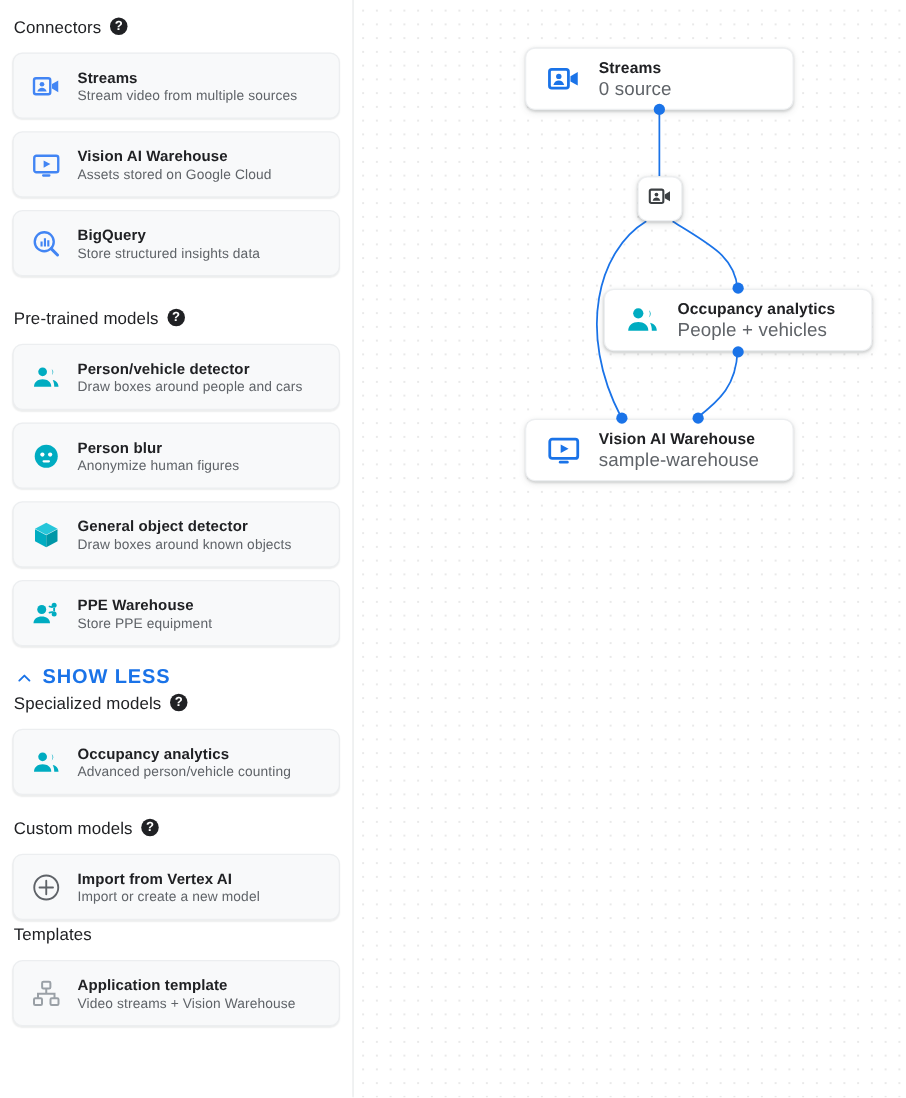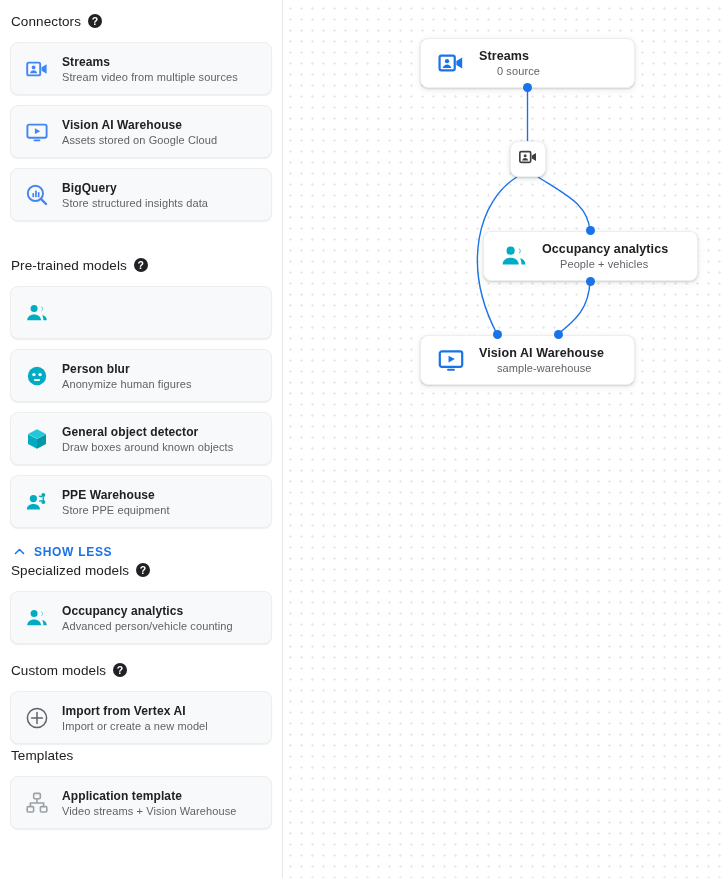--- a/index.html
+++ b/index.html
@@ -25,21 +25,21 @@
   .section-head {
     display: flex; align-items: center; gap: 7px;
     height: 22px;
     margin: 0 0 0 0;
     padding-left: 1px;
     color: #202124;
     font-size: 13.5px;
     letter-spacing: .1px;
   }
   .sec-connectors { margin-top: 10px; }
-  .sec-pretrained { margin-top: 33px; }
+  .sec-pretrained { margin-top: 22px; }
   .sec-specialized { }
   .sec-custom { margin-top: 15px; }
   .sec-templates { }
 
   .help-icon {
     width: 14px; height: 14px; border-radius: 50%;
     background: #202124; color: #ffffff;
     font-size: 10.5px; font-weight: bold;
     display: inline-flex; align-items: center; justify-content: center;
     line-height: 1; flex: 0 0 auto;
@@ -63,21 +63,21 @@
   .card .t {
     font-size: 12px; font-weight: bold; color: #202124; letter-spacing: .1px; white-space: nowrap;
   }
   .card .s {
     font-size: 11px; color: #5f6368; letter-spacing: .1px; white-space: nowrap;
   }
 
   .show-less {
     display: flex; align-items: center; gap: 7px;
     margin-top: 16px; padding-left: 2px;
-    color: #1a73e8; font-size: 12px; font-weight: bold;
+    color: #1a73e8; font-size: 16px; font-weight: bold;
     letter-spacing: .7px; cursor: pointer;
   }
   .show-less svg { display: block; }
 
   
   #canvas {
     position: relative;
     width: 442px; height: 878px;
     background-color: #ffffff;
     background-image: radial-gradient(#e9e9e9 1.05px, transparent 1.1px);
@@ -93,21 +93,21 @@
     background: #ffffff;
     border: 1px solid #eceef0;
     border-radius: 8px;
     padding: 0 16px;
     box-shadow: 0 1px 2px rgba(60,64,67,.18), 0 2px 6px rgba(60,64,67,.10);
     cursor: pointer;
   }
   .gnode .gico { width: 28px; height: 28px; flex: 0 0 auto; display:block; }
   .gnode .gtxt { display:flex; flex-direction:column; gap:2px; }
   .gnode .gt { font-size: 12.5px; font-weight: bold; color: #202124; letter-spacing:.1px; white-space: nowrap; }
-  .gnode .gs { font-size: 11px; color: #5f6368; letter-spacing:.1px; white-space: nowrap; margin-left: 18px; }
+  .gnode .gs { font-size: 15px; color: #5f6368; letter-spacing:.1px; white-space: nowrap; }
 
   #node-streams   { left: 137px; top: 38px;  width: 215px; height: 50px; }
   #node-occupancy { left: 200px; top: 231px; width: 215px; height: 50px; }
   #node-warehouse { left: 137px; top: 335px; width: 215px; height: 50px; }
 
   .mininode {
     position: absolute;
     left: 227px; top: 141px;
     width: 36px; height: 36px;
     background: #ffffff;
@@ -183,20 +183,24 @@
 
     <div class="card">
       <span class="ico">
         <svg viewBox="0 0 24 24" width="24" height="24">
             <circle cx="9.1" cy="7.4" r="3.5" fill="#00acc1"></circle>
             <path d="M2.2 19.3c0-3.7 3.1-5.9 6.9-5.9s6.9 2.2 6.9 5.9z" fill="#00acc1"></path>
             <path d="M16.3 5.1a3.2 3.2 0 010 5.2 5 5 0 000-5.2z" fill="#00acc1"></path>
             <path d="M17.2 13.9c2.7.6 4.6 2.4 4.6 5.4h-3.4c0-2.2-.5-3.9-1.2-5.4z" fill="#00acc1"></path>
           </svg>
       </span>
+      <span class="txt">
+        <span class="t">Person/vehicle detector</span>
+        <span class="s">Draw boxes around people and cars</span>
+      </span>
     </div>
 
     <div class="card">
       <span class="ico">
         <svg viewBox="0 0 24 24" width="24" height="24">
             <circle cx="12" cy="12" r="9.2" fill="#00acc1"></circle>
             <circle cx="8.9" cy="10.6" r="1.7" fill="#ffffff"></circle>
             <circle cx="15.1" cy="10.6" r="1.7" fill="#ffffff"></circle>
             <rect x="9" y="15.1" width="6" height="1.8" rx=".9" fill="#ffffff"></rect>
           </svg>

